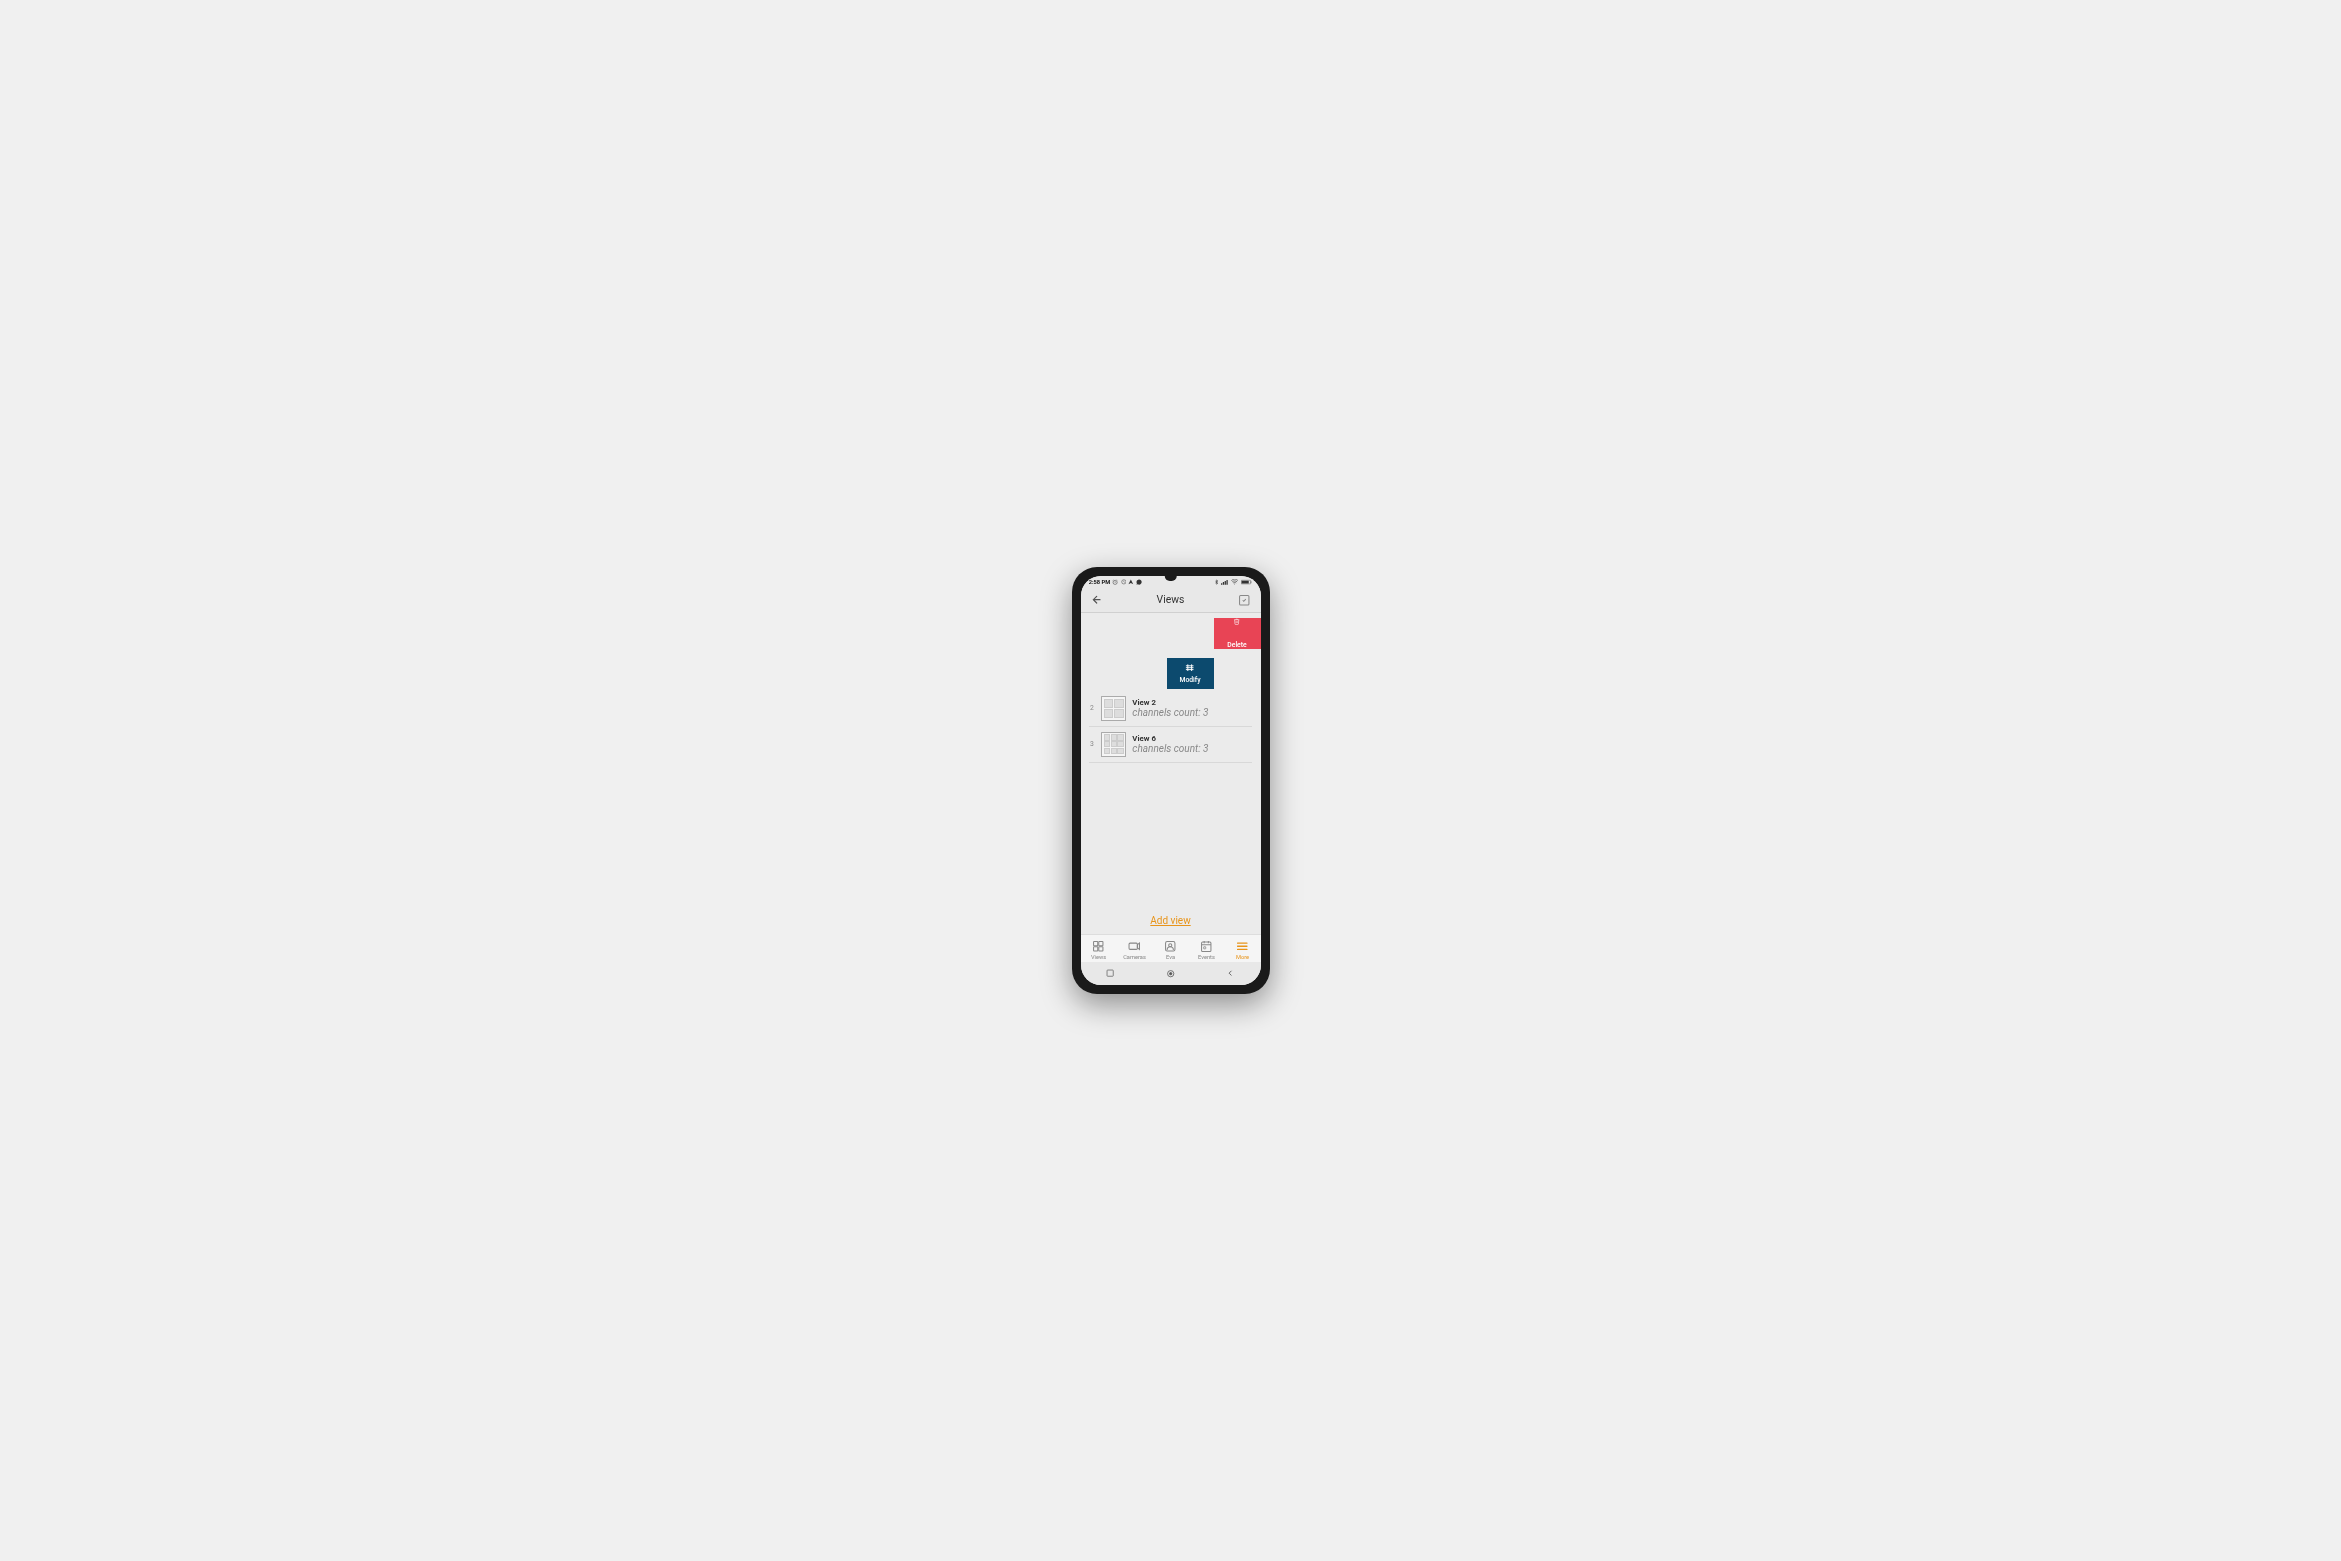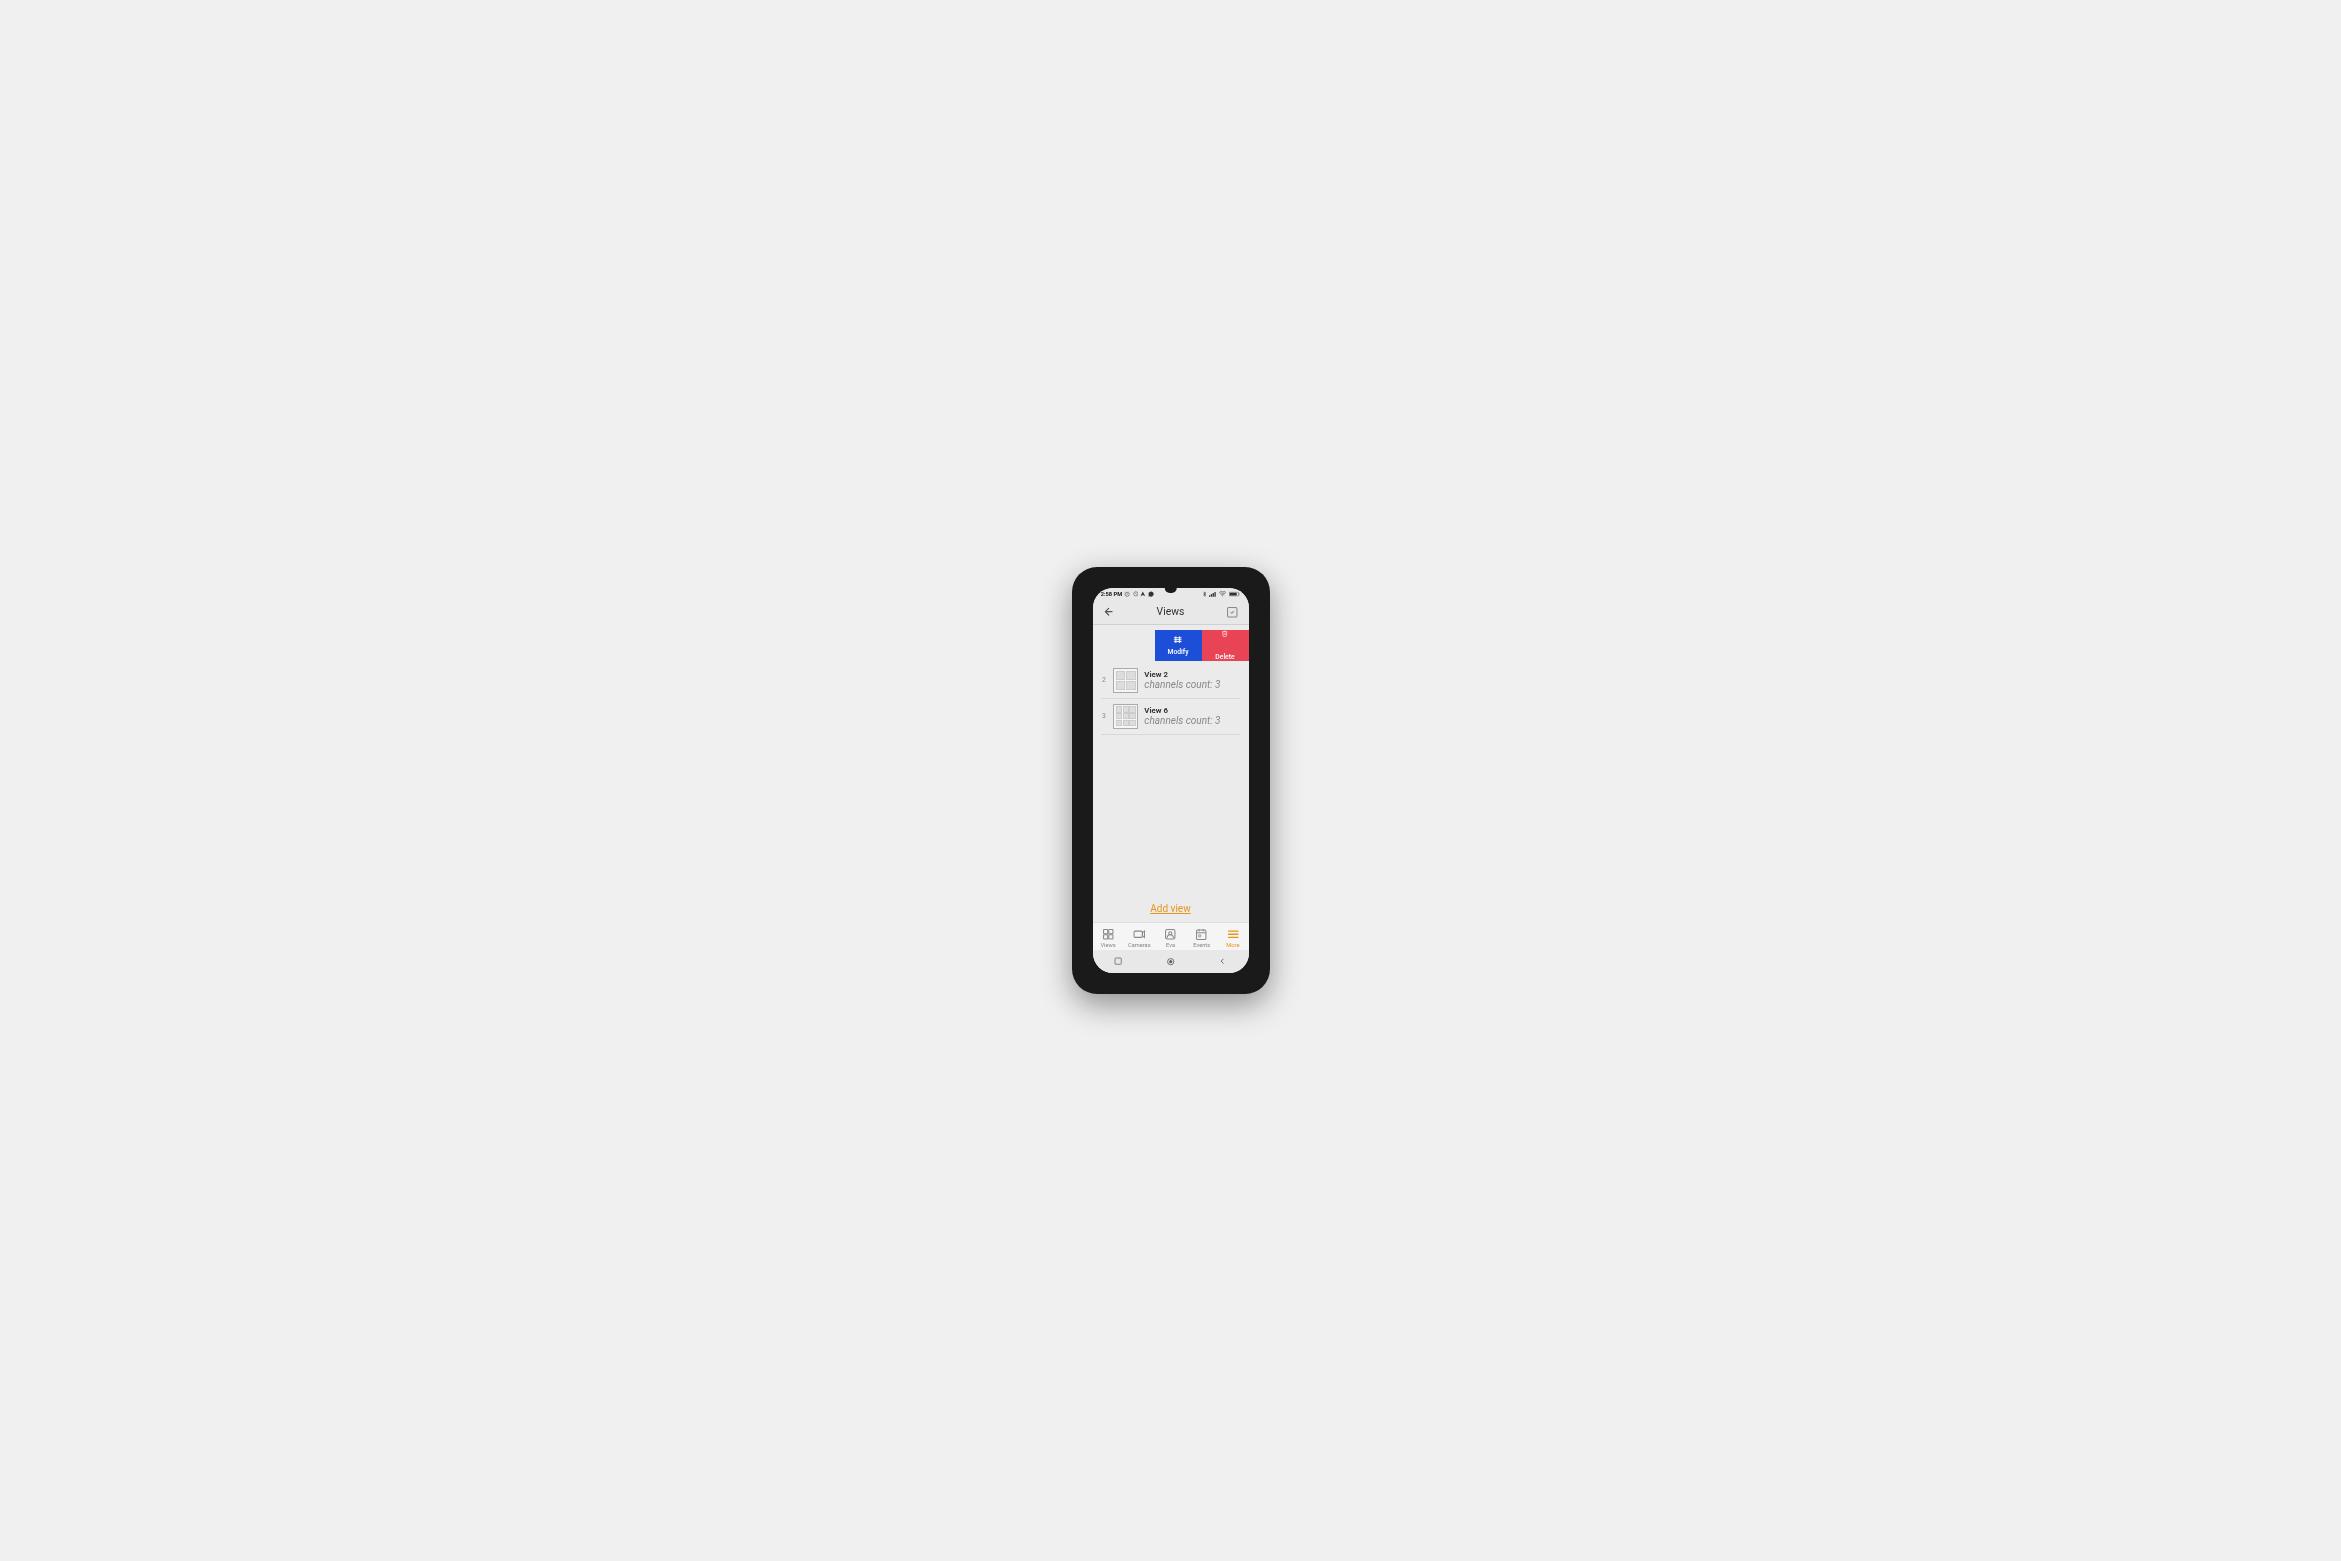--- a/index.html
+++ b/index.html
@@ -10,21 +10,21 @@
       align-items: center;
       min-height: 100vh;
       font-family: 'Roboto', Arial, sans-serif;
     }
 
     .phone-outer {
       width: 198px;
       height: 427px;
       background: #1a1a1a;
       border-radius: 25px;
-      padding: 21px;
+      padding: 9px;
       box-shadow: 0 10.4px 31px rgba(0,0,0,0.4);
       position: relative;
     }
 
     .phone-inner {
       width: 100%;
       height: 100%;
       background: #e8e8e8;
       border-radius: 20px;
       overflow: hidden;
@@ -116,21 +116,22 @@
       align-items: center;
       justify-content: center;
       gap: 2.1px;
       cursor: pointer;
       font-size: 6.8px;
       font-weight: 500;
       color: white;
     }
 
     .action-btn.modify {
-      background: #1d4ed8;
+      background: #0c4a6e;
+      margin-top: 40px;
     }
 
     .action-btn.delete {
       background: #E84455;
       gap: 16px;
     }
 
     
     .view-item {
       display: flex;

